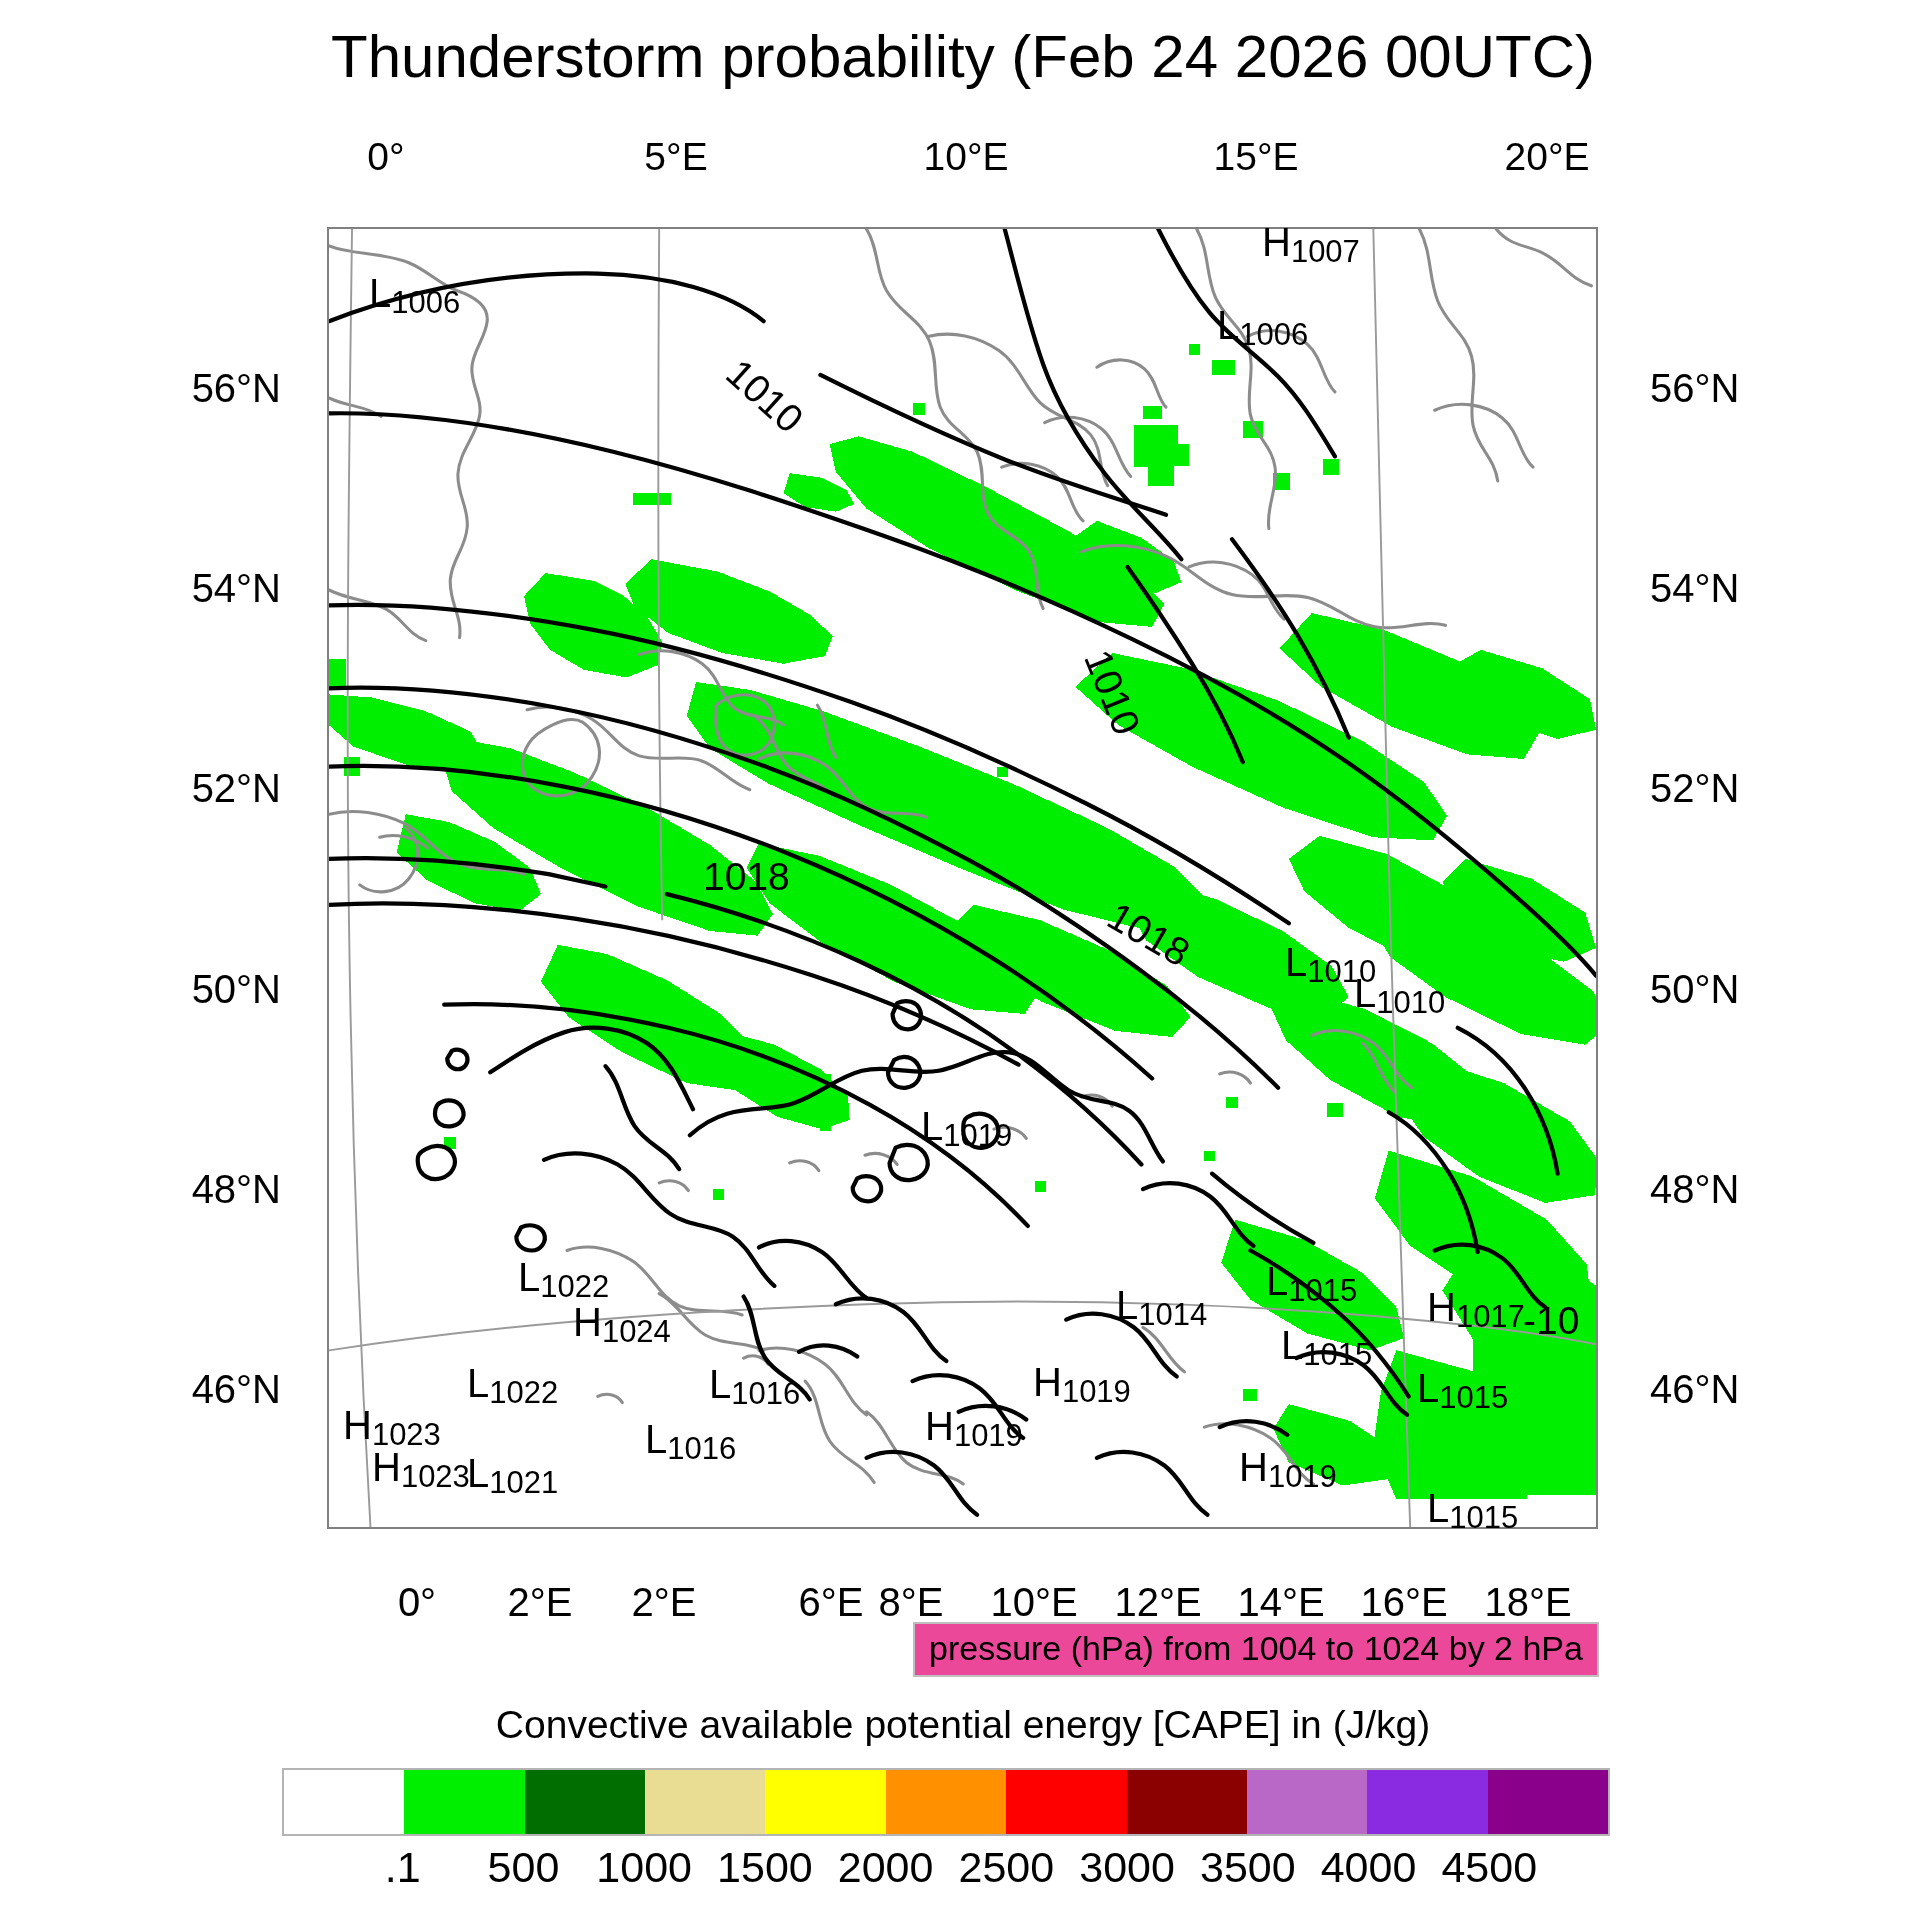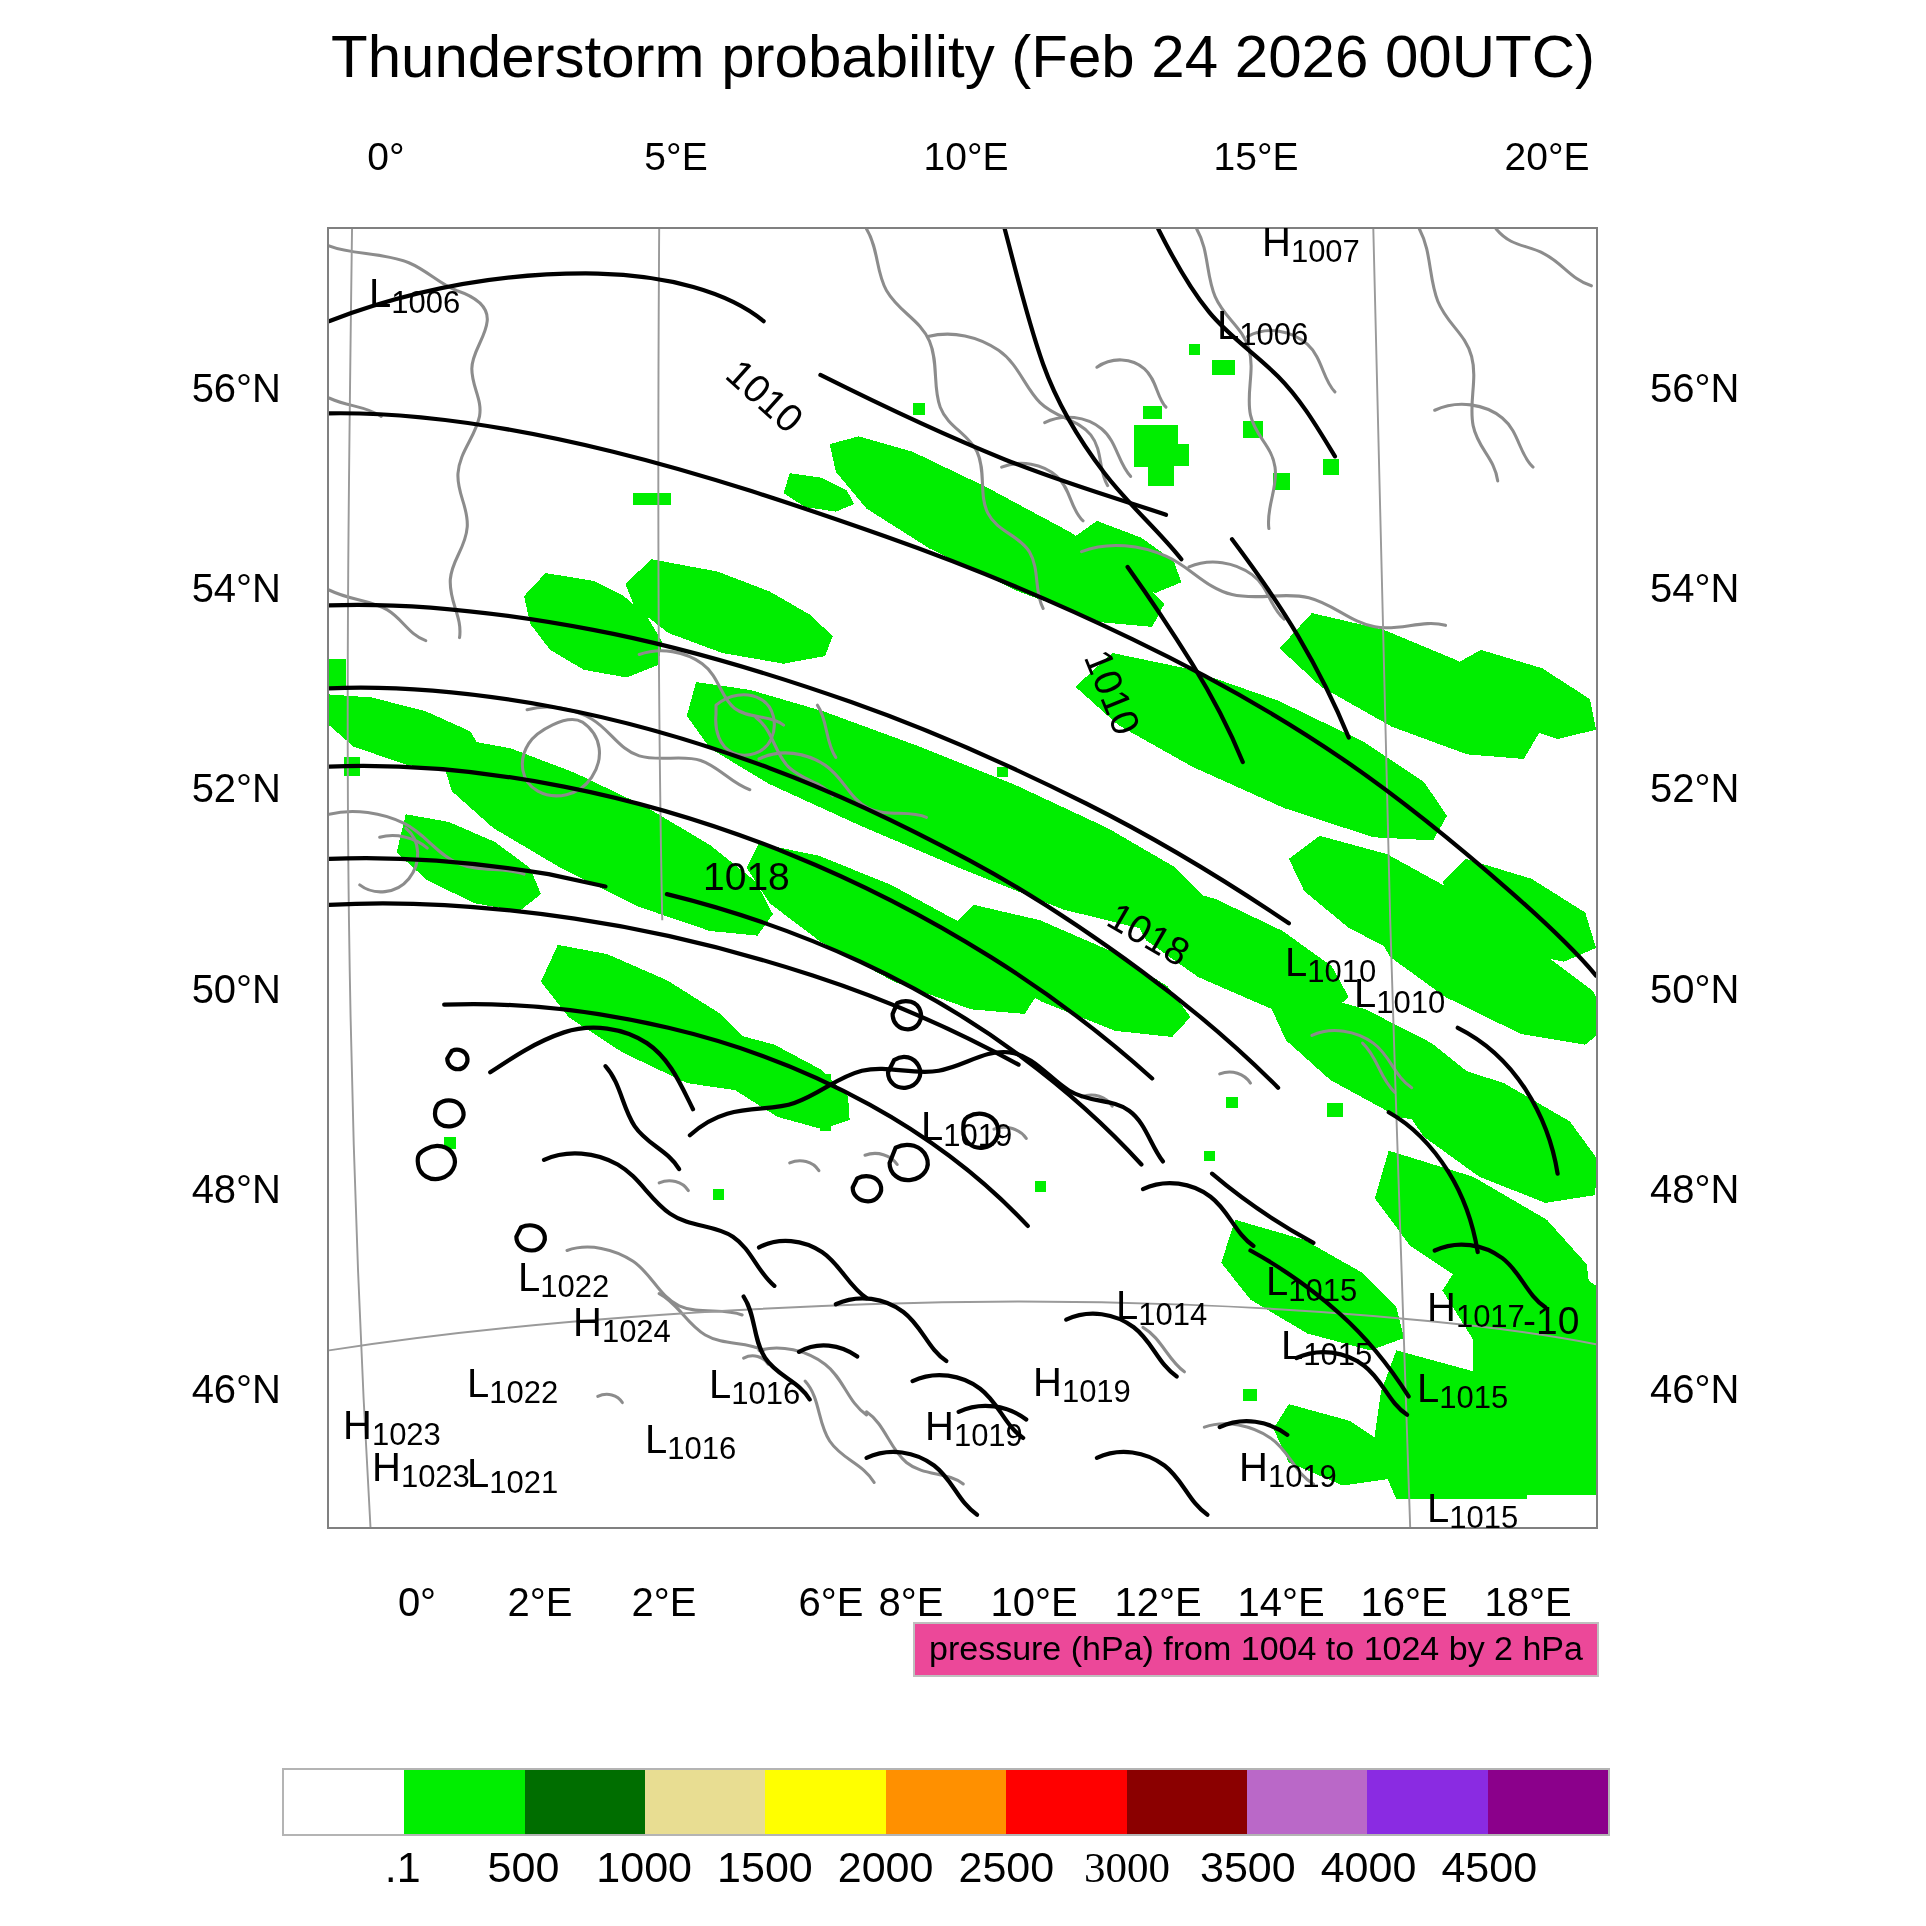--- a/index.html
+++ b/index.html
@@ -325,40 +325,41 @@
       <div class="hl" style="left: 1427px; top: 1488px;"><b>L</b><i>1015</i></div>
       <div class="clab" style="left: 747px; top: 351px; transform: rotate(42deg);">1010</div>
       <div class="clab" style="left: 1116px; top: 644px; transform: rotate(68deg);">1010</div>
       <div class="clab" style="left: 703px; top: 855px; transform: rotate(0deg);">1018</div>
       <div class="clab" style="left: 1122px; top: 894px; transform: rotate(30deg);">1018</div>
       <div class="clab" style="left: 1523px; top: 1299px; transform: rotate(0deg);">-10</div>
     </div>
 
   <div id="plegend">pressure (hPa) from 1004 to 1024 by 2 hPa</div>
 
+  <div id="cbtitle">Convective available potential energy [CAPE] in (J/kg)</div>
   <div id="cbwrap">
       <div class="seg" style="background: rgb(255, 255, 255);"></div>
       <div class="seg" style="background: rgb(0, 238, 0); border-left: 0px;"></div>
       <div class="seg" style="background: rgb(0, 110, 0); border-left: 0px;"></div>
       <div class="seg" style="background: rgb(232, 221, 146); border-left: 0px;"></div>
       <div class="seg" style="background: rgb(255, 255, 0); border-left: 0px;"></div>
       <div class="seg" style="background: rgb(255, 144, 0); border-left: 0px;"></div>
       <div class="seg" style="background: rgb(255, 0, 0); border-left: 0px;"></div>
       <div class="seg" style="background: rgb(139, 0, 0); border-left: 0px;"></div>
       <div class="seg" style="background: rgb(186, 104, 200); border-left: 0px;"></div>
       <div class="seg" style="background: rgb(138, 43, 226); border-left: 0px;"></div>
       <div class="seg" style="background: rgb(139, 0, 139); border-left: 0px;"></div>
     </div>
   <div id="cblabels">
       <span style="left: 9.09091%;">.1</span>
       <span style="left: 18.1818%;">500</span>
       <span style="left: 27.2727%;">1000</span>
       <span style="left: 36.3636%;">1500</span>
       <span style="left: 45.4545%;">2000</span>
       <span style="left: 54.5455%;">2500</span>
-      <span style="left: 63.6364%; font-family: Liberation Serif, serif;">3000</span>
+      <span style="left: 63.6364%;">3000</span>
       <span style="left: 72.7273%;">3500</span>
       <span style="left: 81.8182%;">4000</span>
       <span style="left: 90.9091%;">4500</span>
     </div>
 
 </div>
 
 
 </body></html>

